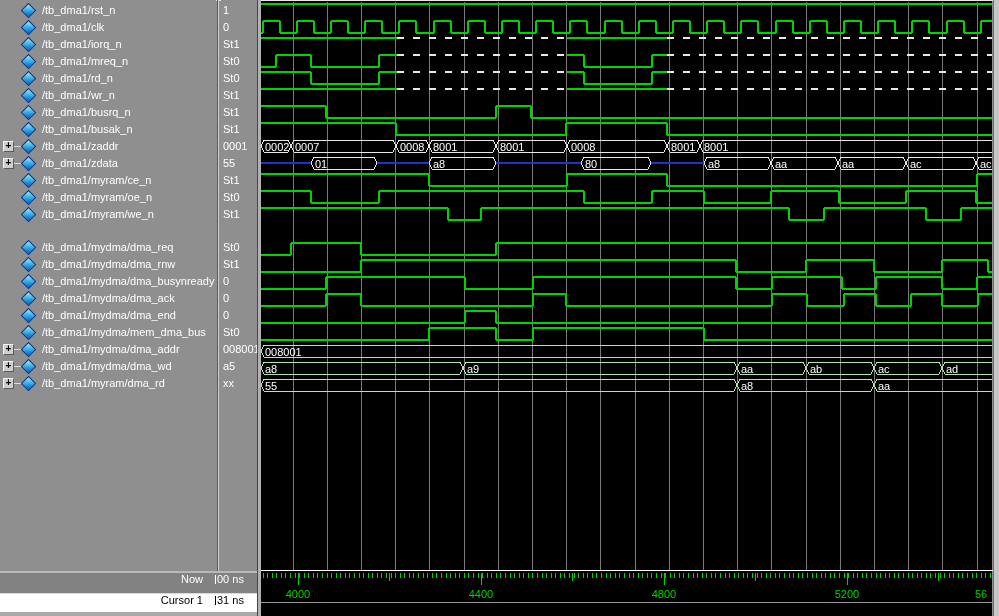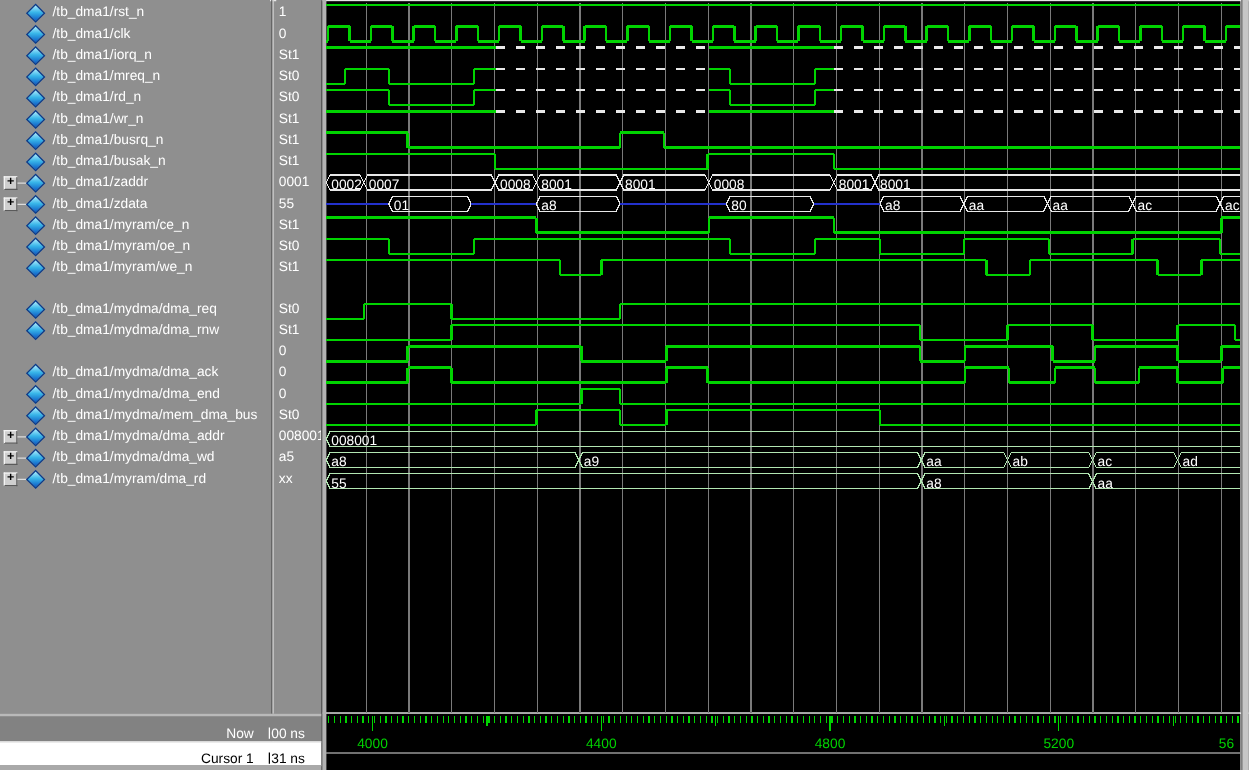--- a/index.html
+++ b/index.html
@@ -28,21 +28,21 @@
   .waveborder1{left:257px;top:0;width:1px;height:616px;background:#474747;}
   .waveborder2{left:258px;top:0;width:3px;height:616px;background:#b2b2b2;}
   .topline{left:0;top:0;width:999px;height:1px;background:#e6e6e6;}
   .waveblack{left:261px;top:1px;width:731px;height:569px;background:#000;}
   .whiteline{left:258px;top:570px;width:741px;height:1px;background:#ffffff;}
   .rulerblack{left:261px;top:571px;width:731px;height:31px;background:#000;}
   .rulersep{left:261px;top:602px;width:731px;height:1px;background:#9a9a9a;}
   .trackblack{left:261px;top:603px;width:731px;height:13px;background:#000;}
   .vscroll{left:993px;top:0;width:6px;height:616px;background:#c6c6c6;border-left:1px solid #6e6e6e;box-sizing:border-box;}
   
-  .bar{left:0;width:257px;height:21px;display:flex;align-items:flex-end;font-size:11px;}
+  .bar{left:0;width:257px;height:21px;display:flex;align-items:flex-start;font-size:11px;}
   .now-bar{top:571px;background:#828282;border-top:2px solid #b9b9b9;color:#fff;height:20px;}
   .cursor-bar{top:593px;background:#ffffff;color:#000;height:19px;border-top:1px solid #d8d8d8;}
   .bar-name{width:210px;text-align:right;padding-right:7px;box-sizing:border-box;}
   .bar-value{padding-left:5px;white-space:nowrap;overflow:hidden;}
   .bar-value::before{content:"";display:inline-block;border-left:1px solid currentColor;
                      height:9px;margin-right:1px;vertical-align:-1px;}
   .bottom-strip{left:0;top:612px;width:257px;height:4px;background:#a9a9a9;}
   svg#wavesvg{left:0;top:0;pointer-events:none;}
 </style>
 </head>
@@ -108,20 +108,24 @@
         <span class="diam"></span>
         <span class="nm">/tb_dma1/myram/we_n</span>
       </div>
       <div class="sigrow" style="top: 239px;">
         <span class="diam"></span>
         <span class="nm">/tb_dma1/mydma/dma_req</span>
       </div>
       <div class="sigrow" style="top: 256px;">
         <span class="diam"></span>
         <span class="nm">/tb_dma1/mydma/dma_rnw</span>
+      </div>
+      <div class="sigrow" style="top: 273px;">
+        <span class="diam"></span>
+        <span class="nm">/tb_dma1/mydma/dma_busynready</span>
       </div>
       <div class="sigrow" style="top: 290px;">
         <span class="diam"></span>
         <span class="nm">/tb_dma1/mydma/dma_ack</span>
       </div>
       <div class="sigrow" style="top: 307px;">
         <span class="diam"></span>
         <span class="nm">/tb_dma1/mydma/dma_end</span>
       </div>
       <div class="sigrow" style="top: 324px;">

